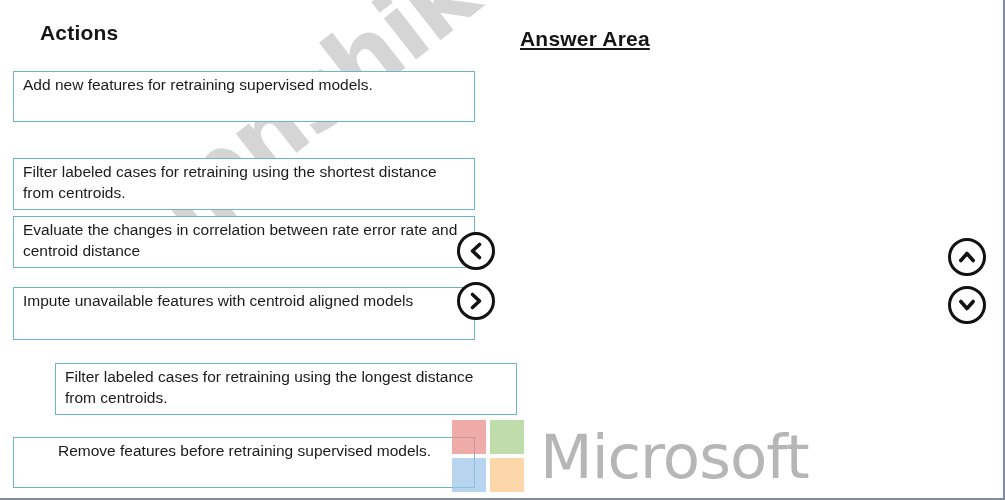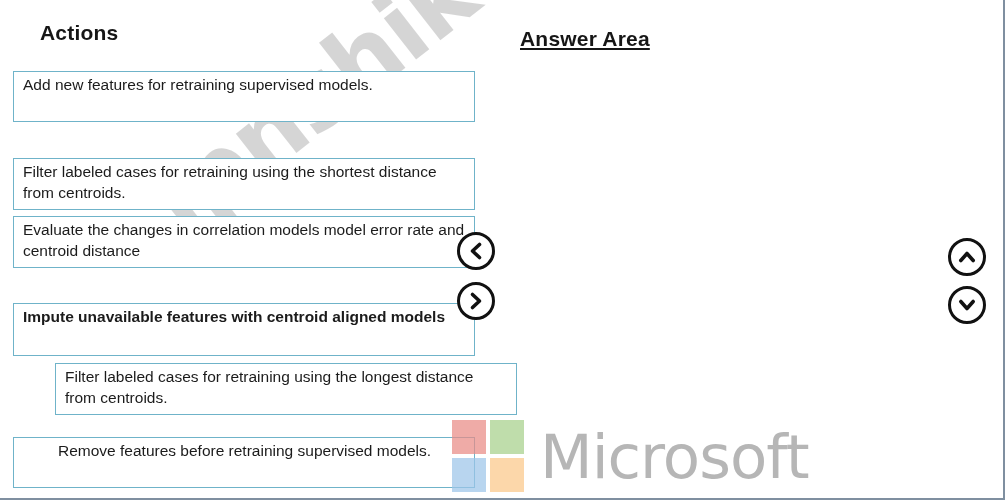--- a/index.html
+++ b/index.html
@@ -80,21 +80,21 @@
   .action-box .label {
     font-family: "Liberation Sans", sans-serif;
     font-size: 15.5px;
     line-height: 21px;
     color: #1b1b1b;
   }
 
   #action-0 { top: 71px;  height: 51px; }
   #action-1 { top: 158px; height: 52px; }
   #action-2 { top: 216px; height: 52px; }
-  #action-3 { top: 303px; height: 53px; font-weight: bold; }
+  #action-3 { top: 287px; height: 53px; }
   #action-4 { top: 363px; height: 52px; margin-left: 42px; }
   #action-5 { top: 437px; height: 51px; padding-left: 44px; }
 
   
   .answer-area {
     position: absolute;
     left: 500px;
     top: 62px;
     width: 430px;
     height: 420px;
@@ -163,21 +163,21 @@
   <div class="col-heading" id="actions-heading">Actions</div>
 
   <div class="actions-list">
     <div class="action-box" id="action-0">
       <span class="label">Add new features for retraining supervised models.</span>
     </div>
     <div class="action-box" id="action-1">
       <span class="label">Filter labeled cases for retraining using the shortest distance from centroids.</span>
     </div>
     <div class="action-box" id="action-2">
-      <span class="label">Evaluate the changes in correlation models model error rate and centroid distance</span>
+      <span class="label">Evaluate the changes in correlation between rate error rate and centroid distance</span>
     </div>
     <div class="action-box" id="action-3">
       <span class="label">Impute unavailable features with centroid aligned models</span>
     </div>
     <div class="action-box" id="action-4">
       <span class="label">Filter labeled cases for retraining using the longest distance from centroids.</span>
     </div>
     <div class="action-box" id="action-5">
       <span class="label">Remove features before retraining supervised models.</span>
     </div>

